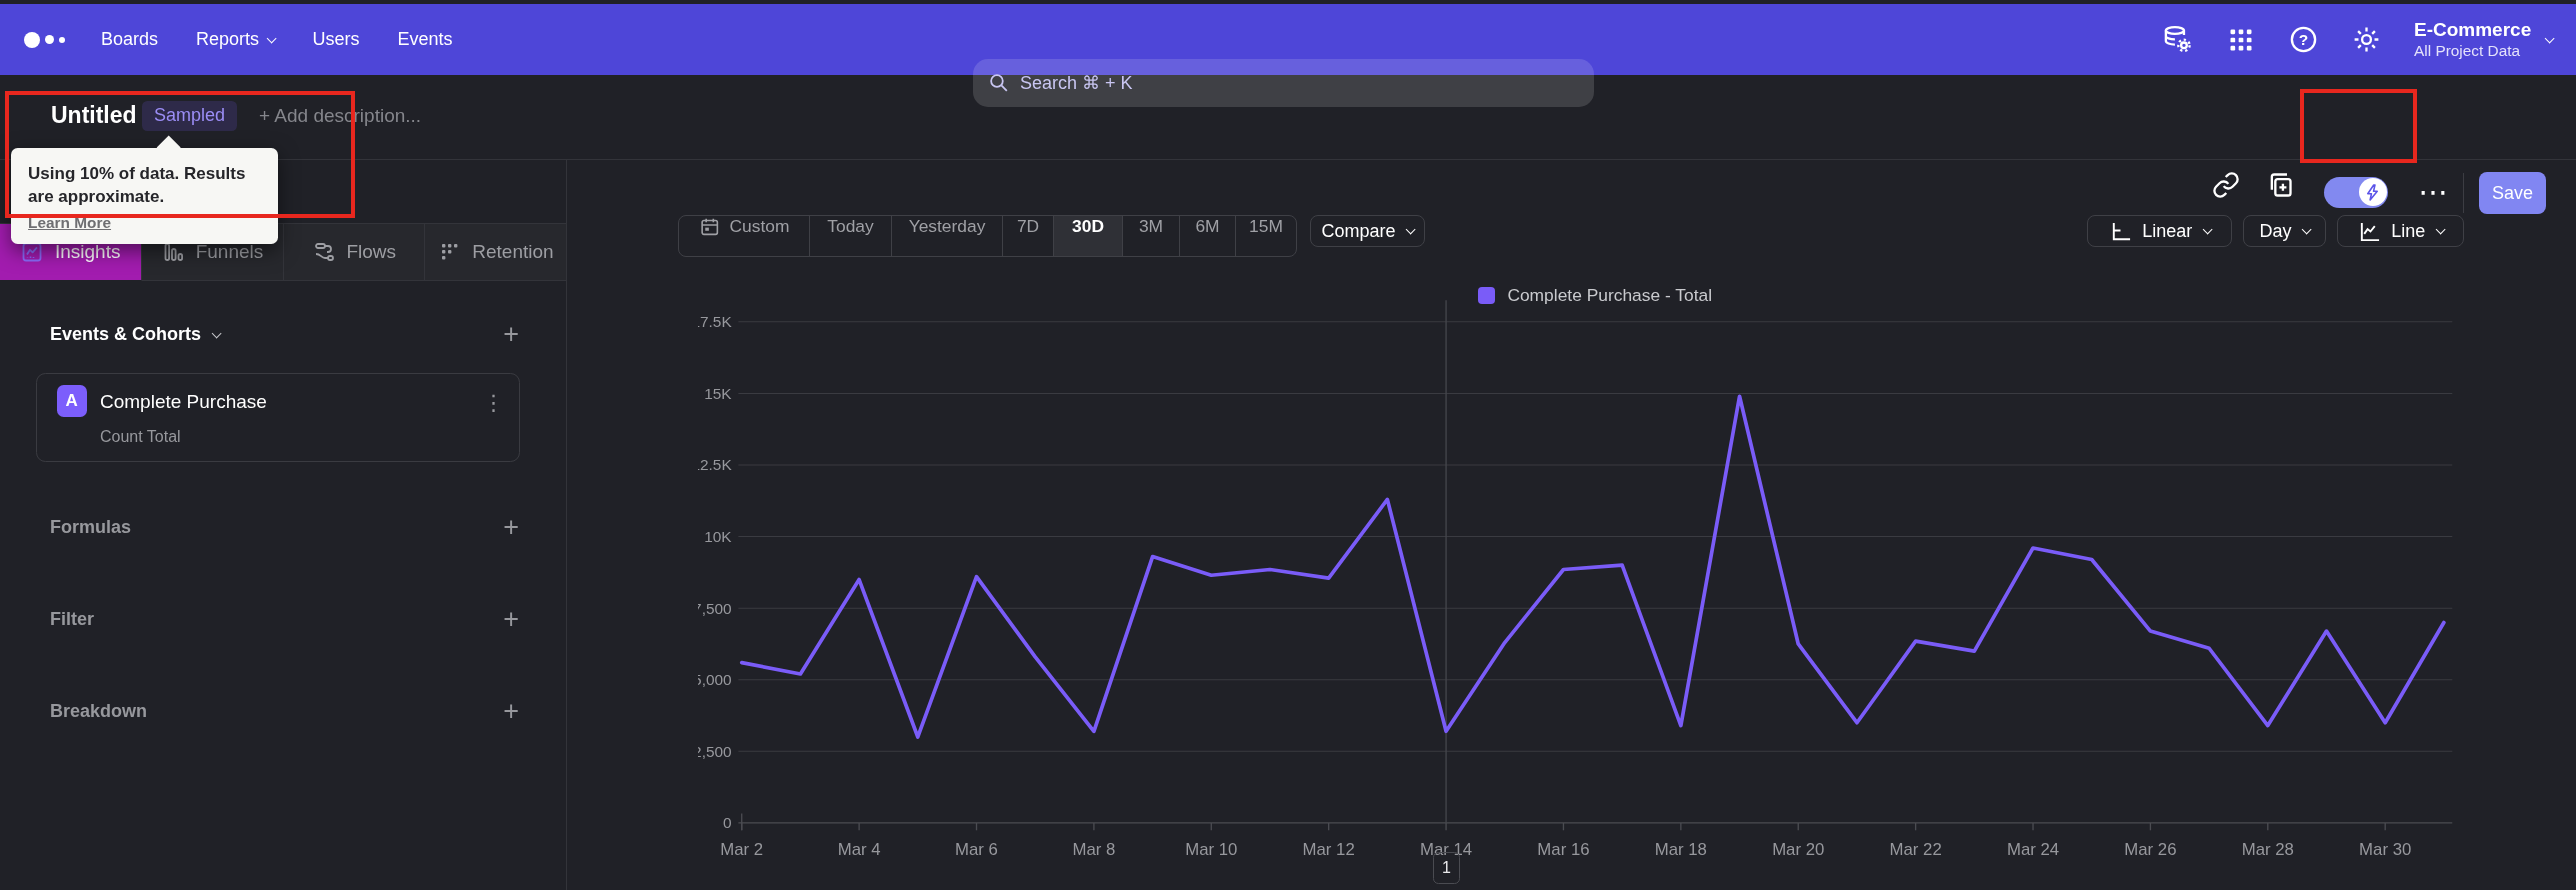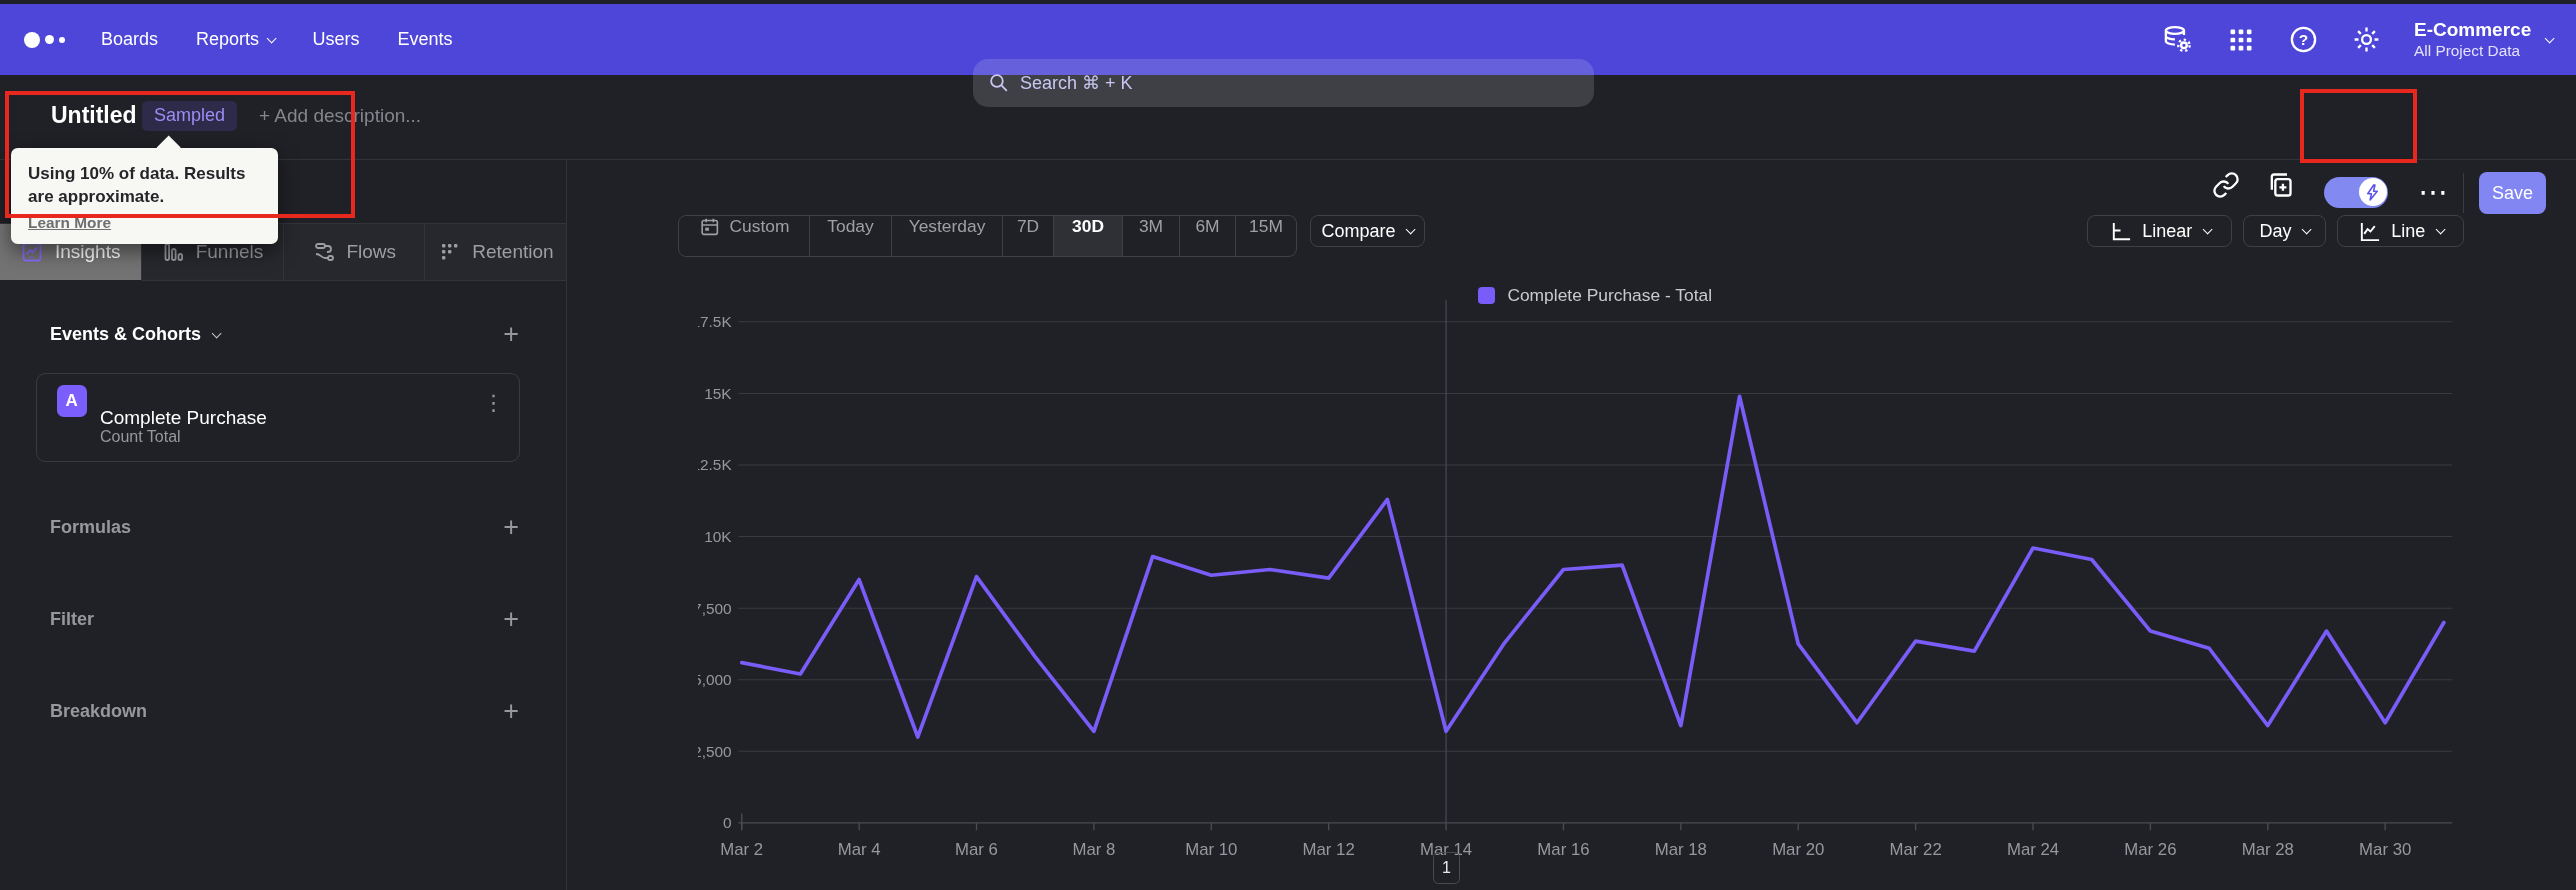--- a/index.html
+++ b/index.html
@@ -36,28 +36,28 @@
   .dots-h { position:absolute; left:2414px; top:93px; width:40px; height:47px; color:#fff; font-size:29.5px; letter-spacing:2px; display:flex; align-items:center; justify-content:center; cursor:pointer; }
   .hdivider { position:absolute; left:2463px; top:98px; width:1.3px; height:40px; background:#3c3d43; }
   .save-btn { position:absolute; left:2479px; top:97px; width:67px; height:42px; background:#8186f2; border:none; border-radius:8px; color:#fff; font-size:18px; font-family:inherit; cursor:pointer; }
 
   
   .sidebar { position:absolute; left:0; top:160px; width:566px; height:731px; }
   .vdivider { position:absolute; left:566px; top:160px; width:1.3px; height:731px; background:#33343a; }
   .tabs { position:absolute; left:0; top:63px; width:566px; height:58px; display:flex; border-top:1.3px solid #33343a; border-bottom:1.3px solid #33343a; }
   .tab { flex:1; display:flex; align-items:center; justify-content:center; gap:10.7px; background:#27282d; color:#9d9ea3; font-size:19px; border-right:1.3px solid #33343a; cursor:pointer; }
   .tab:last-child { border-right:none; }
-  .tab.active { background:#737373; color:#fff; border-bottom:1.3px solid #202127; margin-bottom:-1.3px; }
+  .tab.active { background:#a21caf; color:#fff; border-bottom:1.3px solid #202127; margin-bottom:-1.3px; }
   .sb-row { position:absolute; left:50px; right:47px; display:flex; align-items:center; justify-content:space-between; }
   .sb-label { font-size:18px; font-weight:bold; color:#fff; display:flex; align-items:center; gap:10.7px; cursor:pointer; }
   .sb-label.muted { color:#97989d; }
   .plus { color:#97989d; font-size:27px; font-weight:normal; line-height:1; cursor:pointer; }
   .event-card { position:absolute; left:36px; top:213px; width:484px; height:89px; border:1.3px solid #3a3b41; border-radius:9.4px; cursor:pointer; }
   .abadge { position:absolute; left:20px; top:10.7px; width:29.5px; height:32px; background:#7c5efc; border-radius:6.7px; color:#fff; font-size:17px; font-weight:bold; display:flex; align-items:center; justify-content:center; }
-  .ev-name { position:absolute; left:63px; top:17.4px; font-size:19px; color:#fff;margin-top:16px; }
+  .ev-name { position:absolute; left:63px; top:17.4px; font-size:19px; color:#fff; }
   .ev-metric { position:absolute; left:63px; top:54px; font-size:16px; color:#97989d; }
   .kebab { position:absolute; right:14.8px; top:16px; color:#97989d; font-size:21.5px; cursor:pointer; }
 
   
   .ranges { position:absolute; left:678px; top:215px; height:42px; display:flex; border:1.3px solid #3f4046; border-radius:8px; overflow:hidden; }
   .range { display:flex; justify-content:center; gap:9.4px; color:#9fa0a5; font-size:17.4px; border-right:1.3px solid #3f4046; cursor:pointer; padding:0 6.7px; }
   .range:last-child { border-right:none; }
   .range.active { background:#2f3036; color:#fff; font-weight:bold; }
   .tool-btn { position:absolute; top:215px; height:32px; display:flex; align-items:center; justify-content:center; gap:10.7px; border:1.3px solid #3f4046; border-radius:8px; color:#fff; font-size:18px; background:transparent; cursor:pointer; }
 

